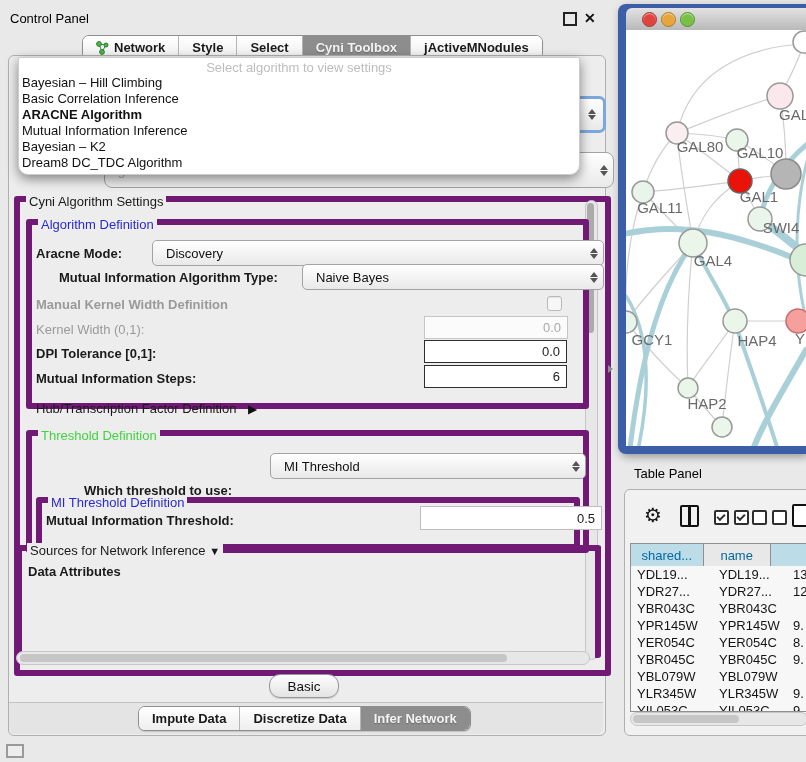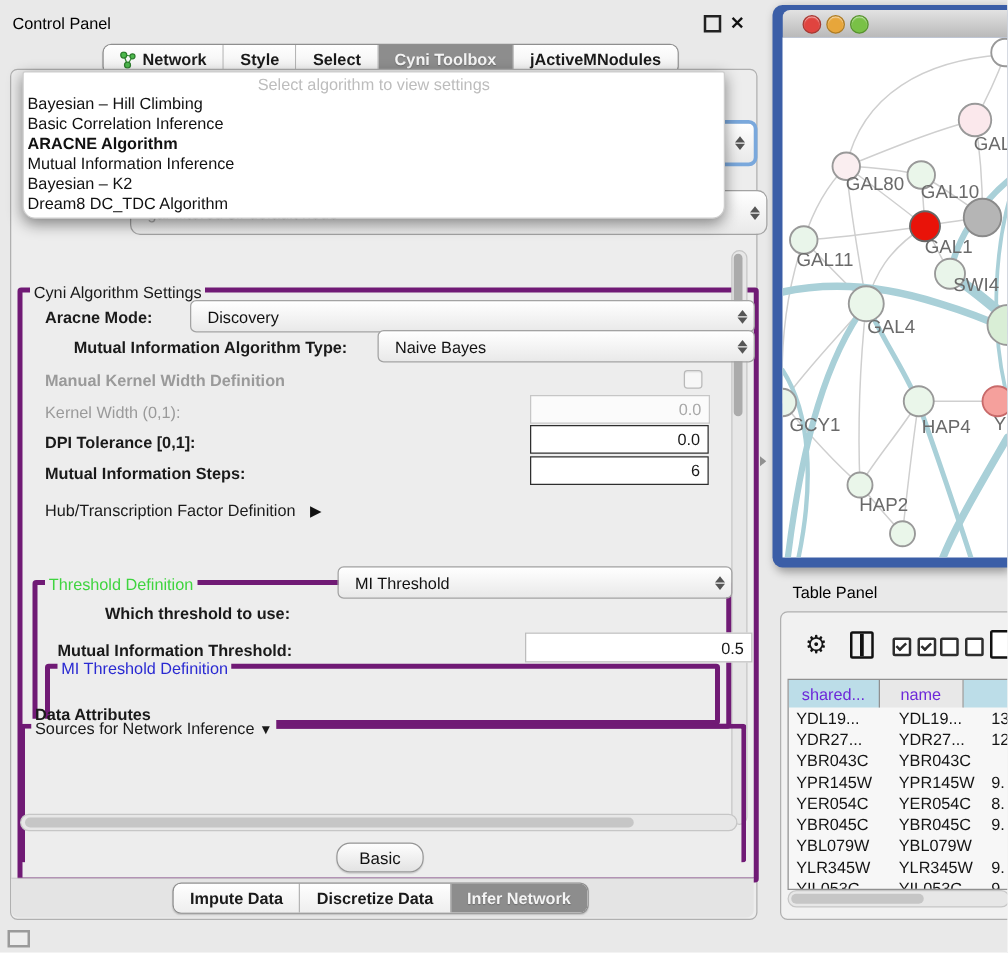--- a/index.html
+++ b/index.html
@@ -27,21 +27,21 @@
   .tri-up{width:0;height:0;border-left:4px solid transparent;border-right:4px solid transparent;border-bottom:5px solid #555;}
   .tri-dn{width:0;height:0;border-left:4px solid transparent;border-right:4px solid transparent;border-top:5px solid #555;}
   
   .field{background:#fff;display:flex;align-items:center;justify-content:flex-end;}
   .field span{padding-right:6px;font-size:13px;}
   .field.dark{border:1.5px solid #2e2e2e;}
   .field.lite{border:1px solid #bdbdbd;}
   .field.dis{background:#fbfbfb;border:1px solid #c6c6c6;}
   .field.dis span{color:#a8a8a8;}
   
-  .grp{border:4px solid #701a75;border-radius:3px;margin-top:34px;}
+  .grp{border:6px solid #701a75;border-radius:3px;}
   .legend{position:absolute;top:-8px;left:6px;background:#ededed;padding:0 3px;font-size:13px;white-space:nowrap;}
   .lbl{font-size:13px;white-space:nowrap;}
   .b{font-weight:bold;}
   .gray{color:#9a9a9a;}
   .blue-t{color:#2a2ad2;}
   .green-t{color:#3fd43f;}
   
   .popup{background:#fff;border:1px solid #cdcdcd;border-radius:2px 2px 10px 10px;
          box-shadow:0 4px 12px rgba(0,0,0,.45);}
   .popup .ph{color:#bdbdbd;text-align:center;height:15px;line-height:15px;font-size:13px;}
@@ -66,21 +66,21 @@
   .tpanel{background:#f1f1f1;border:1px solid #b0b0b0;border-radius:6px 0 0 6px;}
   .ticon{color:#141414;}
   .cols-icon{width:15px;height:18px;border:2.5px solid #111;border-radius:2px;position:relative;}
   .cols-icon::after{content:'';position:absolute;left:50%;top:0;bottom:0;width:2.5px;margin-left:-1.25px;background:#111;}
   .sq{width:11px;height:11px;border:2px solid #2e2e2e;border-radius:2px;position:relative;background:#fff;}
   .sq.ck::after{content:'';position:absolute;left:1px;top:2px;width:6px;height:3px;border-left:2px solid #2e2e2e;
                 border-bottom:2px solid #2e2e2e;transform:rotate(-45deg);}
   .doc-icon{width:15px;height:19px;border:2.5px solid #111;border-radius:2px;background:#fff;}
   .thead{display:flex;height:22px;}
   .th{box-sizing:border-box;border-right:1px solid #909090;display:flex;align-items:center;justify-content:center;
-      font-size:13px;color:#6d28d9;}
+      font-size:13px;color:#0369a1;}
   .trow{height:17px;line-height:17px;font-size:13px;color:#141414;position:relative;white-space:nowrap;}
   .trow span{position:absolute;}
   .hub-tri{display:inline-block;margin-left:8px;color:#111;font-size:12px;}
 </style>
 </head>
 <body>
 
 <div id="app">
 
   <div class="abs cp-title" style="left:10px;top:11px;">Control Panel</div>
@@ -144,20 +144,23 @@
   </div>
 
   <div class="abs grp" style="left:14px;top:196px;width:585px;height:468px;">
     <span class="legend">Cyni Algorithm Settings</span>
   </div>
 
   <div class="abs sb-track" style="left:585px;top:200px;width:11px;height:458px;">
     <div class="sb-thumb" style="position:absolute;left:1px;top:2px;width:7px;height:130px;"></div>
   </div>
 
+  <div class="abs grp" style="left:26px;top:219px;width:551px;height:178px;">
+    <span class="legend blue-t">Algorithm Definition</span>
+  </div>
 
   <span class="abs lbl b" style="left:36px;top:246px;">Aracne Mode:</span>
   <div class="abs combo" style="left:116px;top:240px;width:450px;height:24px;">
     <span class="combo-text">Discovery</span>
     <span class="combo-arrows">
       <span class="tri-up"></span>
         <span class="tri-dn"></span>
       </span>
   </div>
 

